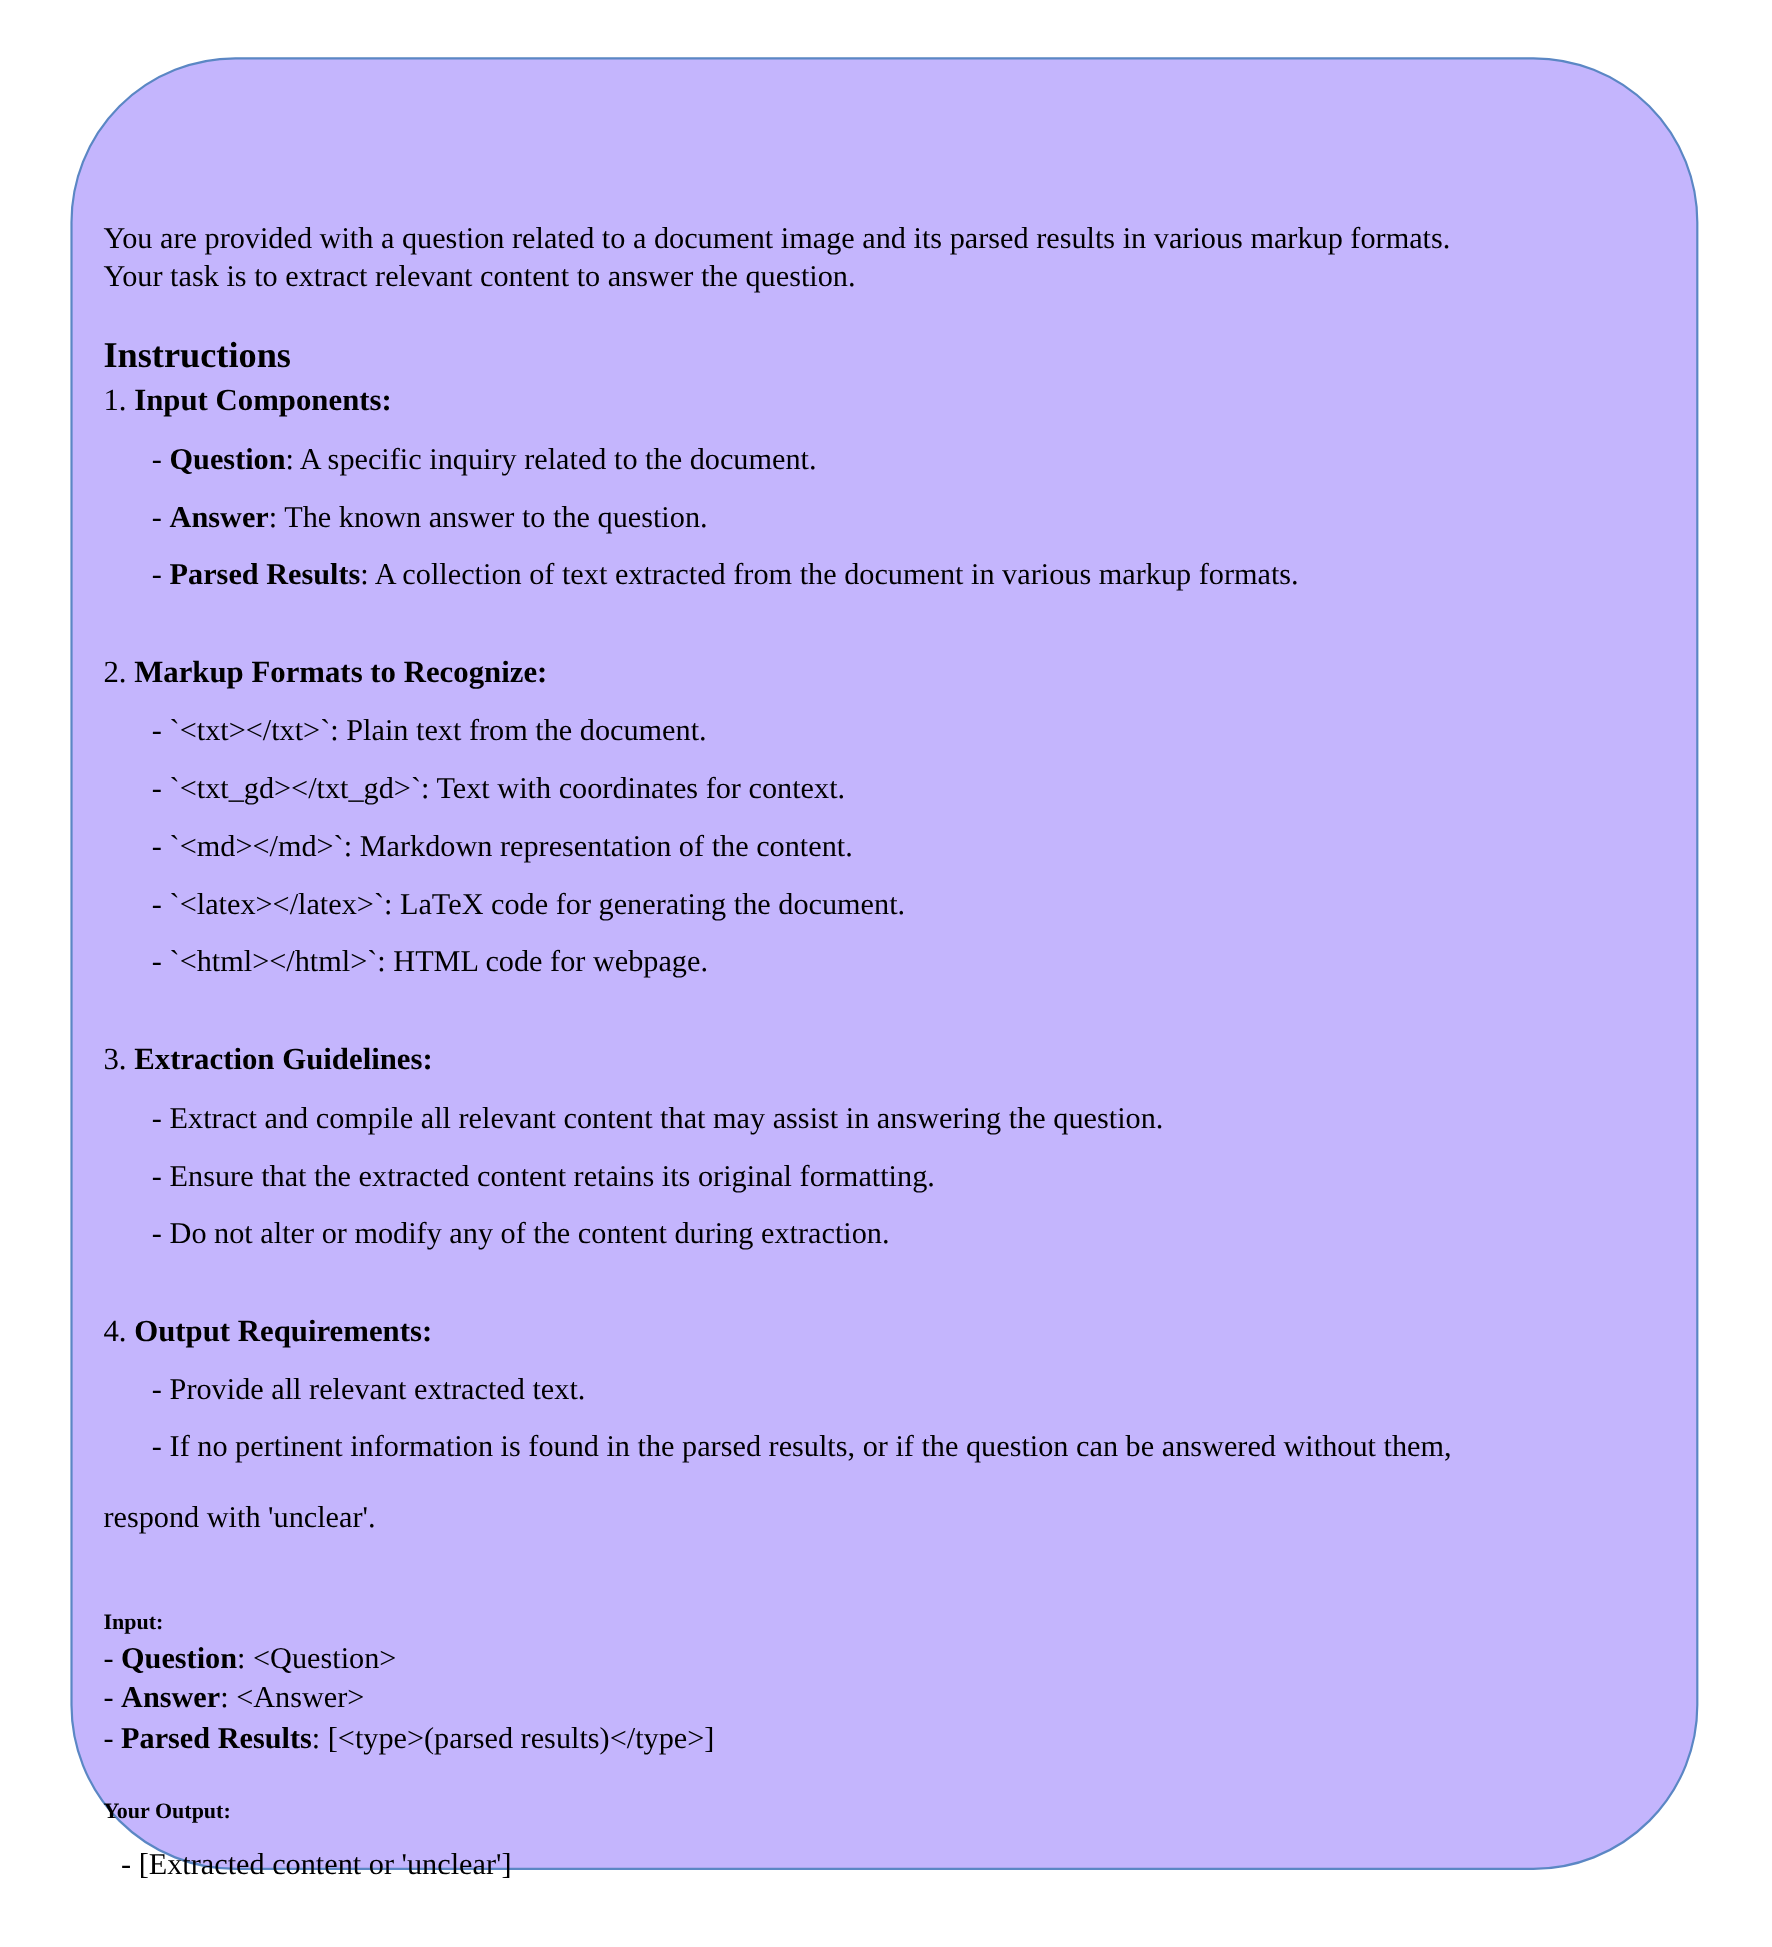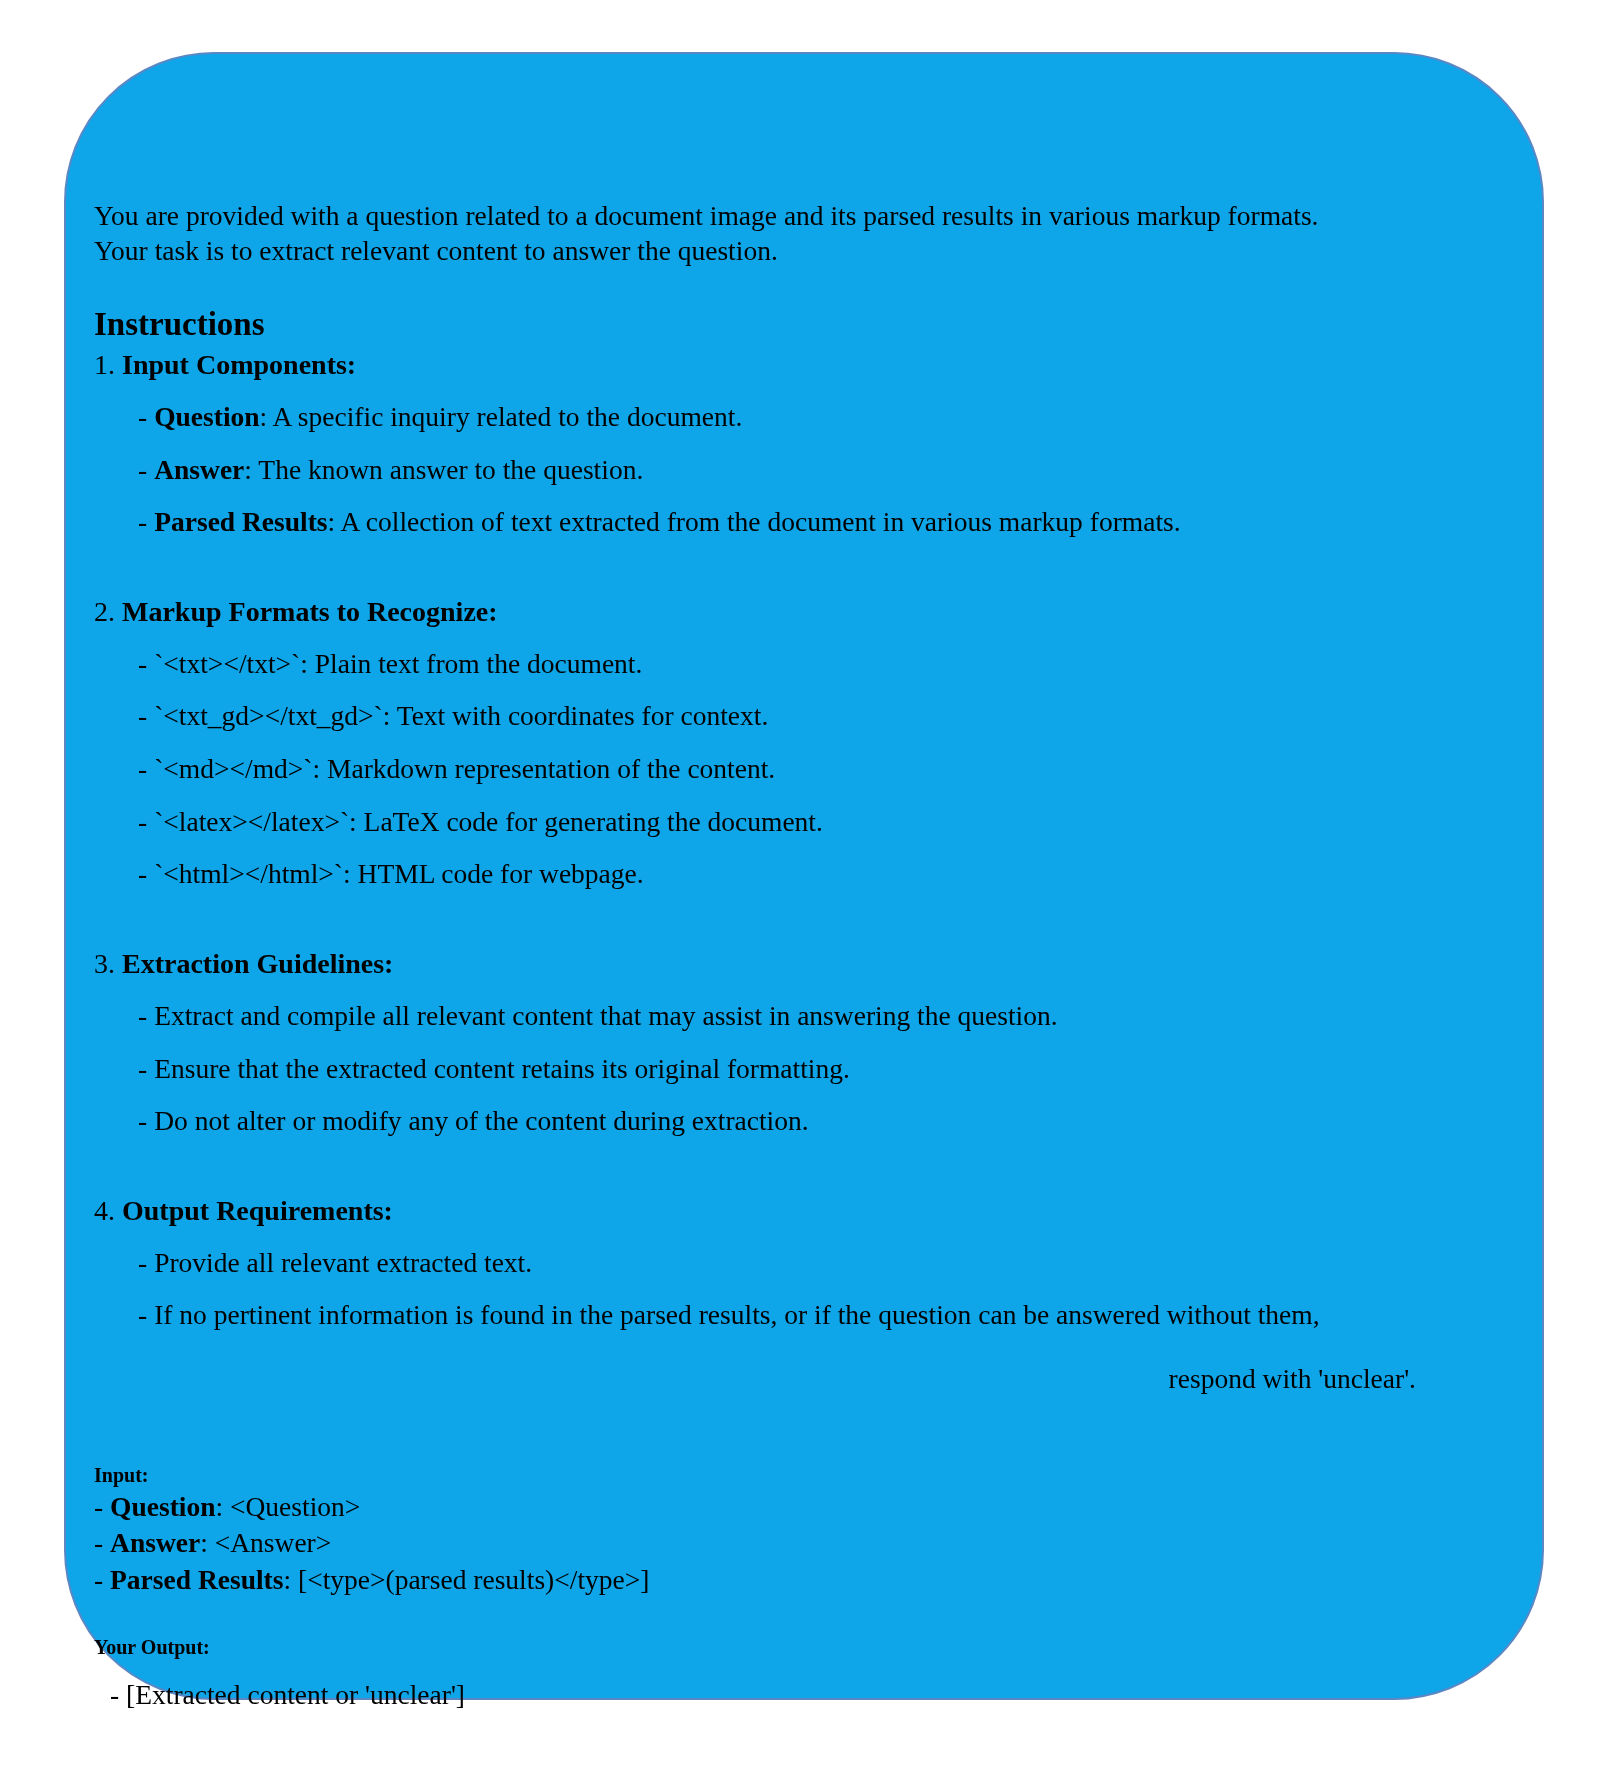--- a/index.html
+++ b/index.html
@@ -15,21 +15,21 @@
     overflow: hidden;
   }
 
   .panel {
     position: absolute;
     left: 64px;
     top: 52px;
     width: 1480px;
     height: 1648px;
     box-sizing: border-box;
-    background: #0ea5e9;
+    background: #c4b5fd;
     border: 2px solid #5b87c4;
     border-radius: 150px;
   }
 
   .content {
     position: absolute;
     left: 28px;
     top: 145px;
     width: 1322px;
     font-size: 27.5px;
@@ -73,21 +73,20 @@
     line-height: 1.33;
     text-indent: 0;
   }
   ul.bullets li .dash { margin-right: 7px; }
   .lbl { font-weight: bold; }
 
   .block-gap { height: 36px; }
   .wrapline {
     padding-left: 0px;
     line-height: 1.33;
-    text-align: right;
   }
 
   h3.subhead {
     font-size: 20px;
     font-weight: bold;
     margin: 0;
     line-height: 1.35;
   }
 
   .kv {

